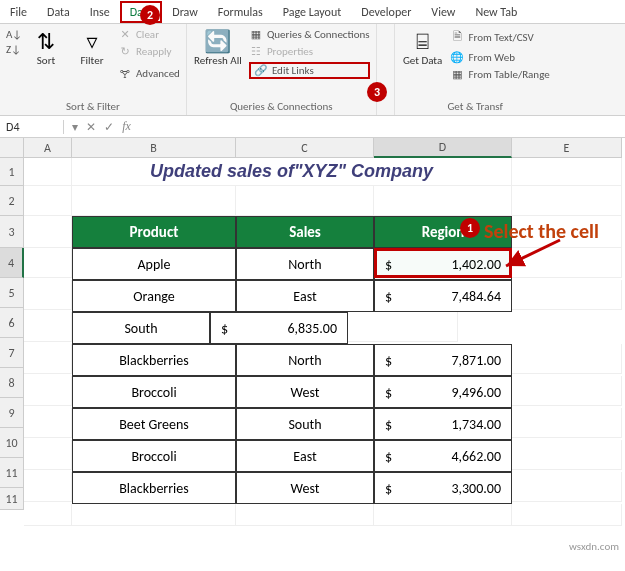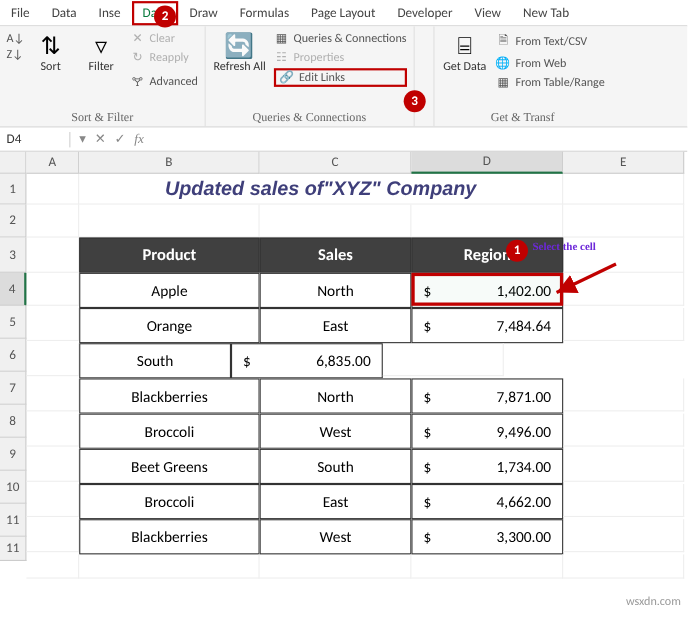--- a/index.html
+++ b/index.html
@@ -43,21 +43,20 @@
     flex-direction: column;
     justify-content: space-between;
     border-right: 1px solid #e0e0e0;
     padding: 4px 6px 2px 6px;
   }
   .group-label {
     text-align: center;
     color: #666;
     font-size: 11px;
     padding-top: 2px;
-    font-family: Liberation Serif, serif;
   }
   .group-content {
     display: flex;
     align-items: flex-start;
     gap: 6px;
     height: 70px;
   }
   .big-btn {
     display: flex;
     flex-direction: column;
@@ -178,21 +177,21 @@
   .title-cell {
     font-family: "Segoe UI", sans-serif;
     font-size: 18px;
     font-style: italic;
     font-weight: bold;
     color: #3f3f7a;
     justify-content: center;
     width: 440px;
   }
   .th {
-    background: #404040;
+    background: #15803d;
     color: #fff;
     font-weight: bold;
     font-size: 15px;
     border: 1px solid #333;
     justify-content: center;
     height: 32px;
   }
   .td {
     border: 1px solid #333;
     font-size: 14px;
@@ -219,25 +218,24 @@
     border-radius: 50%;
     background: #c00000;
     color: #fff;
     font-weight: bold;
     font-size: 12px;
     display: flex; align-items: center; justify-content: center;
     z-index: 50;
   }
   .callout {
     position: absolute;
-    color: #6d28d9;
+    color: #c2410c;
     font-weight: bold;
-    font-size: 10px;
+    font-size: 20px;
     z-index: 50;
-    font-family: Liberation Serif, serif;
   }
   .arrow {
     position: absolute;
     z-index: 49;
   }
   .watermark {
     position: absolute;
     right: 6px;
     bottom: 18px;
     font-size: 11px;

